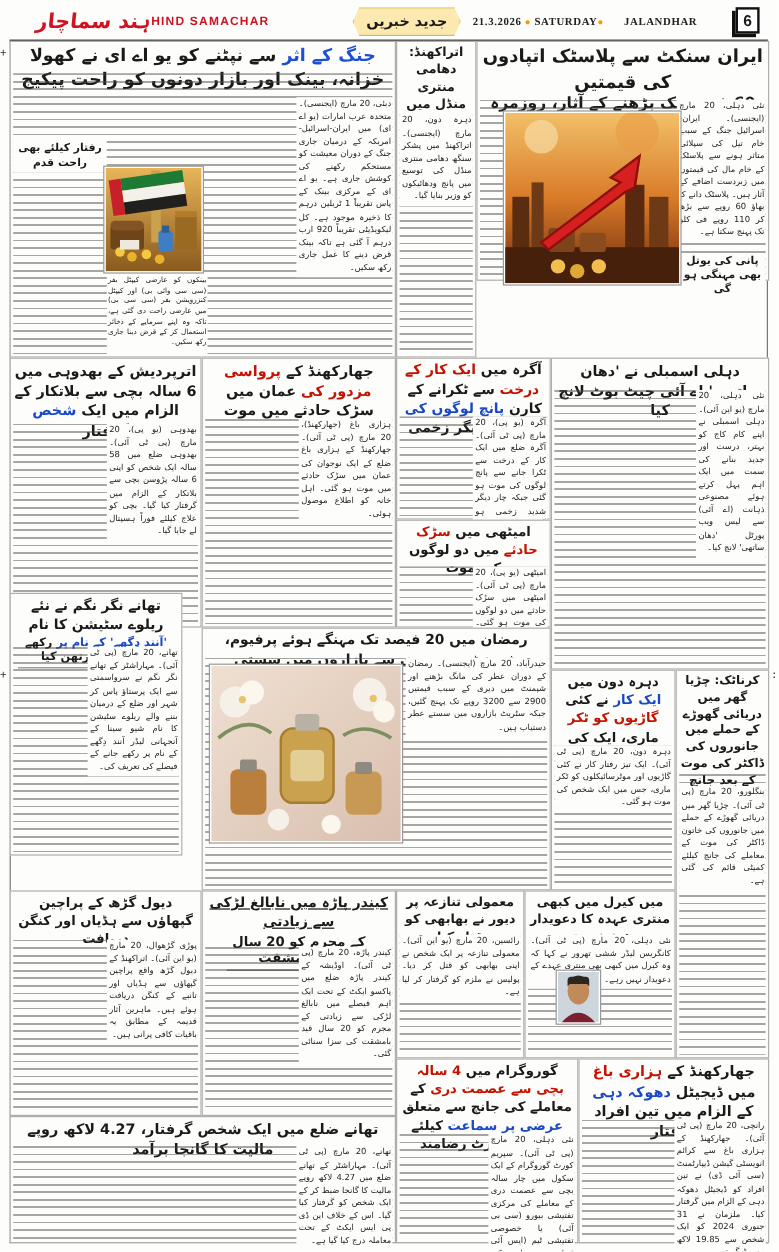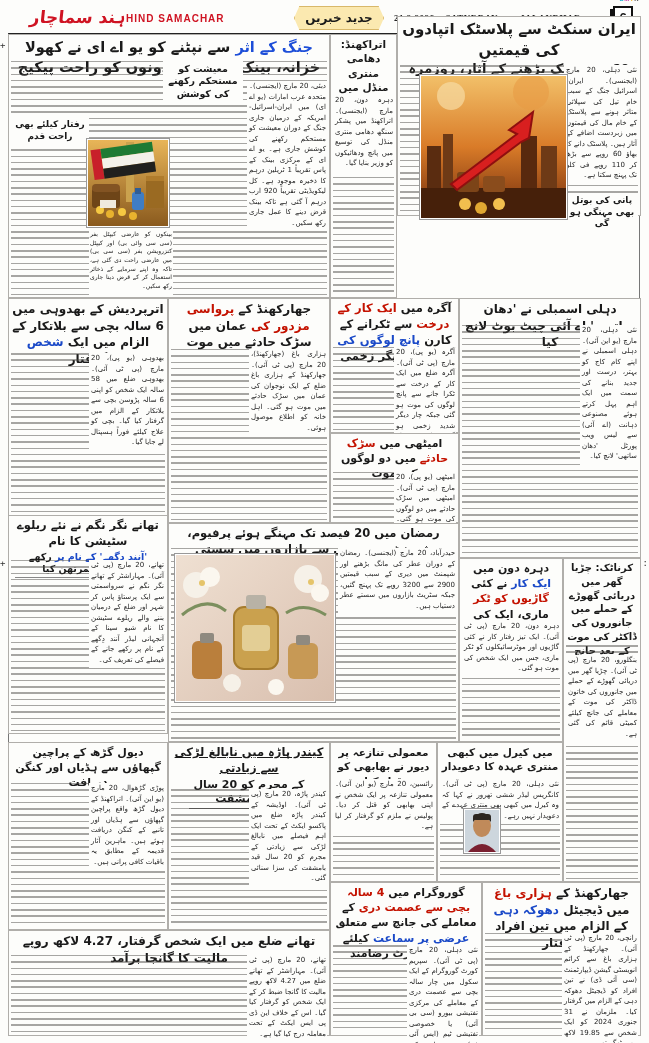--- a/index.html
+++ b/index.html
@@ -64,21 +64,20 @@
     </div>
     <div class="pagebox">6</div>
   </div>
 
   <div class="frame"></div>
 
   <div class="story" style="left:8px;top:34px;width:322px;height:264px;">
     <div class="hl" style="font-size:14.5px;"><span style="color: #1d4ed8;">جنگ کے اثر</span><span> سے نپٹنے کو یو اے ای نے کھولا خزانہ، بینک اور بازار دونوں کو راحت پیکیج</span></div>
     <div class="body" style="top:26px;">
       <div class="snip" style="width:80px;margin-top:20px;">دبئی، 20 مارچ (ایجنسی)۔ متحدہ عرب امارات (یو اے ای) میں ایران-اسرائیل-امریکہ کے درمیان جاری جنگ کے دوران معیشت کو مستحکم رکھنے کی کوشش جاری ہے۔ یو اے ای کے مرکزی بینک کے پاس تقریباً 1 ٹریلین درہم کا ذخیرہ موجود ہے۔ کل لیکویڈیٹی تقریباً 920 ارب درہم آ گئی ہے تاکہ بینک قرض دینے کا عمل جاری رکھ سکیں۔</div>
-      <div class="sub2" style="right:84px;top:0;width:80px;font-size:9.5px;">معیشت کو مستحکم رکھنے کی کوشش</div>
       <div class="sub2" style="left:0;top:56px;width:78px;">رفتار کیلئے بھی راحت قدم</div>
       <div class="imgbox" style="left:76px;top:78px;width:82px;height:88px;">
         <svg width="80" height="86" viewBox="0 0 80 86" xmlns="http://www.w3.org/2000/svg">
           <defs>
               <linearGradient id="g1" x1="0" y1="0" x2="0" y2="1">
             <stop offset="0" stop-color="#e8b558"></stop>
                 <stop offset="1" stop-color="#8a5a1e"></stop>
           </linearGradient>
             </defs>
           <rect width="80" height="86" fill="url(#g1)"></rect>
@@ -106,21 +105,21 @@
     </div>
   </div>
 
   <div class="story" style="left:330px;top:34px;width:67px;height:264px;">
     <div class="hl" style="font-size:10.5px;">اتراکھنڈ: دھامی منتری منڈل میں شامل ہوئے پانچ ودھائیک</div>
     <div class="body" style="top:60px;">
       <div class="snip" style="width:61px;">دہرہ دون، 20 مارچ (ایجنسی)۔ اتراکھنڈ میں پشکر سنگھ دھامی منتری منڈل کی توسیع میں پانچ ودھائیکوں کو وزیر بنایا گیا۔</div>
     </div>
   </div>
 
-  <div class="story" style="left:397px;top:16px;width:244px;height:200px;">
+  <div class="story" style="left:397px;top:34px;width:244px;height:200px;">
     <div class="hl" style="font-size:15px;">ایران سنکٹ سے پلاسٹک اتپادوں کی قیمتیں</div>
     <div class="hl2" style="font-size:13px;">60 فیصد تک بڑھنے کے آثار، روزمرہ کی چیزیں ہوں گی مہنگی</div>
     <div class="body" style="top:48px;">
       <div class="snip" style="width:74px;">نئی دہلی، 20 مارچ (ایجنسی)۔ ایران-اسرائیل جنگ کے سبب خام تیل کی سپلائی متاثر ہونے سے پلاسٹک کے خام مال کی قیمتوں میں زبردست اضافے کے آثار ہیں۔ پلاسٹک دانے کا بھاؤ 60 روپے سے بڑھ کر 110 روپے فی کلو تک پہنچ سکتا ہے۔</div>
       <div class="sub2" style="right:0;top:128px;width:72px;">پانی کی بوتل بھی مہنگی ہو گی</div>
       <div class="imgbox" style="left:20px;top:10px;width:147px;height:144px;">
         <svg width="145" height="142" viewBox="0 0 145 142" xmlns="http://www.w3.org/2000/svg">
           <defs>
             <linearGradient id="g2" x1="0" y1="0" x2="0" y2="1">
               <stop offset="0" stop-color="#f2c069"></stop>
@@ -175,21 +174,21 @@
     </div>
   </div>
 
   <div class="story" style="left:459px;top:298px;width:182px;height:260px;">
     <div class="hl" style="font-size:12px;">دہلی اسمبلی نے 'دھان ساتھی' اے آئی چیٹ بوٹ لانچ کیا</div>
     <div class="body" style="top:26px;">
       <div class="snip" style="width:58px;">نئی دہلی، 20 مارچ (یو این آئی)۔ دہلی اسمبلی نے اپنے کام کاج کو بہتر، درست اور جدید بنانے کی سمت میں ایک اہم پہل کرتے ہوئے مصنوعی ذہانت (اے آئی) سے لیس ویب پورٹل 'دھان ساتھی' لانچ کیا۔</div>
     </div>
   </div>
 
-  <div class="story" style="left:8px;top:515px;width:160px;height:219px;">
+  <div class="story" style="left:8px;top:494px;width:144px;height:219px;">
     <div class="hl" style="font-size:11.5px;">تھانے نگر نگم نے نئے ریلوے سٹیشن کا نام</div>
     <div class="hl2" style="font-size:9.5px;border-bottom:1px solid #888;margin:0 6px;padding-bottom:2px;"><span style="color: rgb(26, 73, 200);">'آنند دِگھے' کے نام پر</span><span> رکھے جانے کا سمرتھن کیا</span></div>
     <div class="body" style="top:44px;">
       <div class="snip" style="width:76px;">تھانے، 20 مارچ (پی ٹی آئی)۔ مہاراشٹر کے تھانے نگر نگم نے سرواسمتی سے ایک پرستاؤ پاس کر شہر اور ضلع کے درمیان بننے والے ریلوے سٹیشن کا نام شیو سینا کے آنجہانی لیڈر آنند دِگھے کے نام پر رکھے جانے کے فیصلے کی تعریف کی۔</div>
     </div>
   </div>
 
   <div class="story" style="left:168px;top:523px;width:291px;height:219px;">
     <div class="hl" style="font-size:11.5px;">رمضان میں 20 فیصد تک مہنگے ہوئے پرفیوم، شپمنٹ میں دیری سے بازاروں میں سستی</div>
     <div class="body" style="top:24px;">

